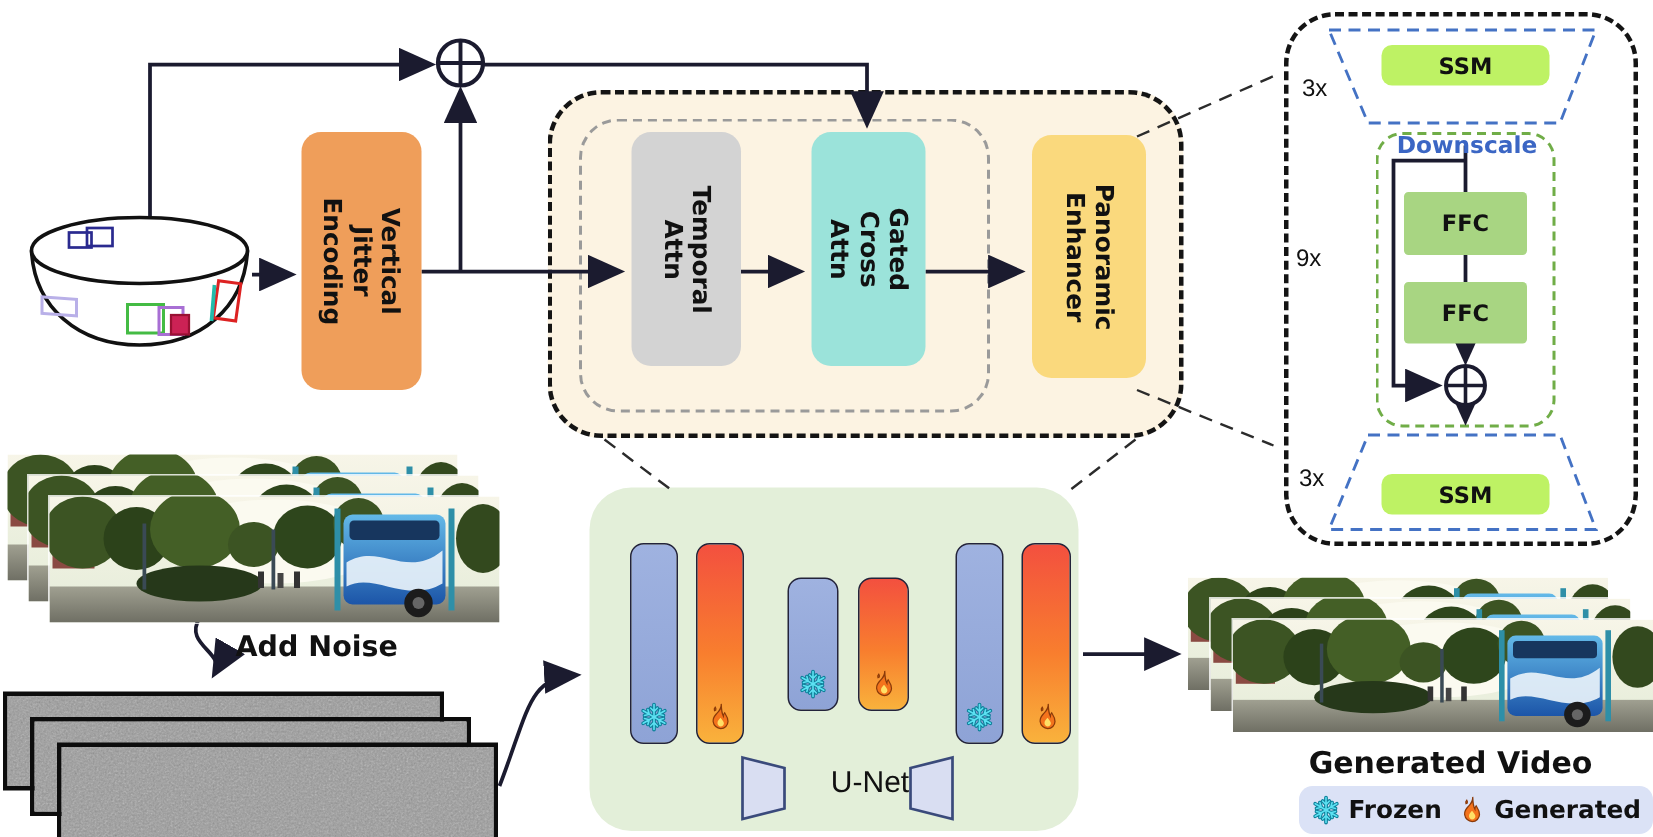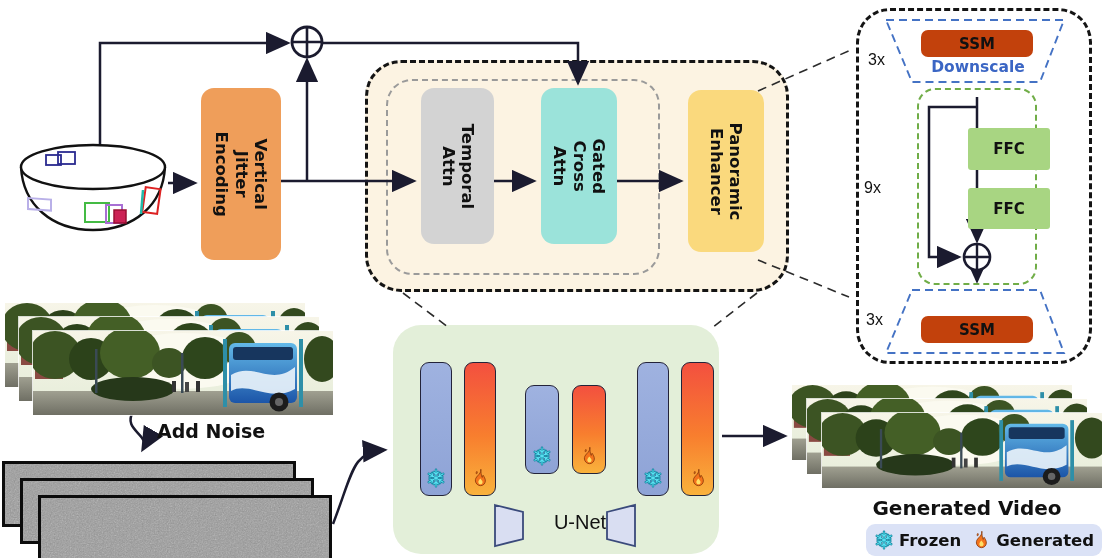--- a/index.html
+++ b/index.html
@@ -20,31 +20,31 @@
   .unet-box{left:393px;top:325px;width:326px;height:229px;background:#E3EFD9;border-radius:28px;}
   
   .rotbox{display:flex;align-items:center;justify-content:center;border-radius:13px;}
   .rot{transform:rotate(90deg);white-space:pre-line;text-align:center;
     font-weight:bold;font-size:16.5px;line-height:1.18;color:#111;}
   .vje{left:201px;top:88px;width:80px;height:172px;background:#EF9E5A;}
   .tattn{left:421px;top:88px;width:73px;height:156px;background:#D3D3D3;}
   .gattn{left:541px;top:88px;width:76px;height:156px;background:#9BE3DA;}
   .penh{left:688px;top:90px;width:76px;height:162px;background:#FAD97D;}
   
-  .ssm{width:112px;height:27px;background:#c2410c;border-radius:7px;display:flex;
+  .ssm{width:112px;height:27px;background:#bef264;border-radius:7px;display:flex;
     align-items:center;justify-content:center;font-weight:800;font-size:15px;}
   .ssm-top{left:921px;top:30px;}
   .ssm-bottom{left:921px;top:316px;}
-  .ffc{left:968px;width:82px;height:42px;background:#A8D582;border-radius:3px;display:flex;
+  .ffc{left:936px;width:82px;height:42px;background:#A8D582;border-radius:3px;display:flex;
     align-items:center;justify-content:center;font-weight:800;font-size:15px;}
   .ffc1{top:128px;} .ffc2{top:188px;height:41px;}
-  .stage-label{width:156px;text-align:center;font-weight:bold;font-size:15.5px;color:#3B66C4;}
+  .stage-label{width:156px;text-align:center;font-weight:bold;font-size:15.5px;color:#3B66C4;margin-top:30px;}
   .downscale{left:900px;top:58px;} .upscale{left:900px;top:292px;}
   .repeat{font-family:"Liberation Sans",sans-serif;font-size:16px;color:#111;}
-  .rep-3x-top{left:868px;top:51px;} .rep-9x{left:864px;top:179px;} .rep-3x-bottom{left:866px;top:311px;}
+  .rep-3x-top{left:868px;top:51px;} .rep-9x{left:864px;top:164px;} .rep-3x-bottom{left:866px;top:311px;}
   
   .bar{border:1.6px solid #23233a;border-radius:9px;box-sizing:border-box;}
   .bar .icon{position:absolute;left:50%;transform:translateX(-50%);bottom:7px;}
   .frozen-bar{background:linear-gradient(180deg,#9FB2E0 0%,#8EA3D6 100%);}
   .train-bar{background:linear-gradient(180deg,#F3503F 0%,#F87E2E 55%,#F9B23C 100%);}
   .icon{width:20px;height:20px;display:block;}
   .unet-label{left:536px;top:511px;width:88px;text-align:center;
     font-family:"Liberation Sans",sans-serif;font-size:20px;color:#111;}
   
   .pano{width:300px;height:84px;box-shadow:0 0 0 1px rgba(255,255,255,.8);}
@@ -53,21 +53,21 @@
   .noise-frame{width:294px;height:66px;border:3.5px solid #0c0c0c;box-sizing:border-box;}
   .noise-frame svg{width:100%;height:100%;display:block;}
   
   .lbl{font-weight:bold;color:#111;}
   .bb-label{left:38px;top:241px;width:130px;text-align:center;font-size:16.5px;}
   .soc-label{left:396px;top:251px;width:254px;text-align:center;font-size:17px;}
   .addnoise-label{left:157px;top:420px;font-size:19px;}
   .genvideo-label{left:858px;top:496px;width:218px;text-align:center;font-size:20px;}
   .legend{left:866px;top:524px;width:236px;height:32px;background:#DBE2F6;border-radius:9px;
     display:flex;align-items:center;justify-content:center;gap:10px;font-weight:bold;font-size:16.5px;}
-  .legend .item{display:flex;align-items:center;gap:5px;}
+  .legend .item{display:flex;align-items:flex-start;gap:5px;}
   .wires{left:0;top:0;width:1102px;height:558px;pointer-events:none;}
   .z1{z-index:1}.z2{z-index:2}.z3{z-index:3}.z4{z-index:4}
 </style>
 </head>
 <body>
 
 <div class="canvas">
 
   <svg width="0" height="0" style="position:absolute" aria-hidden="true">
     <defs>

